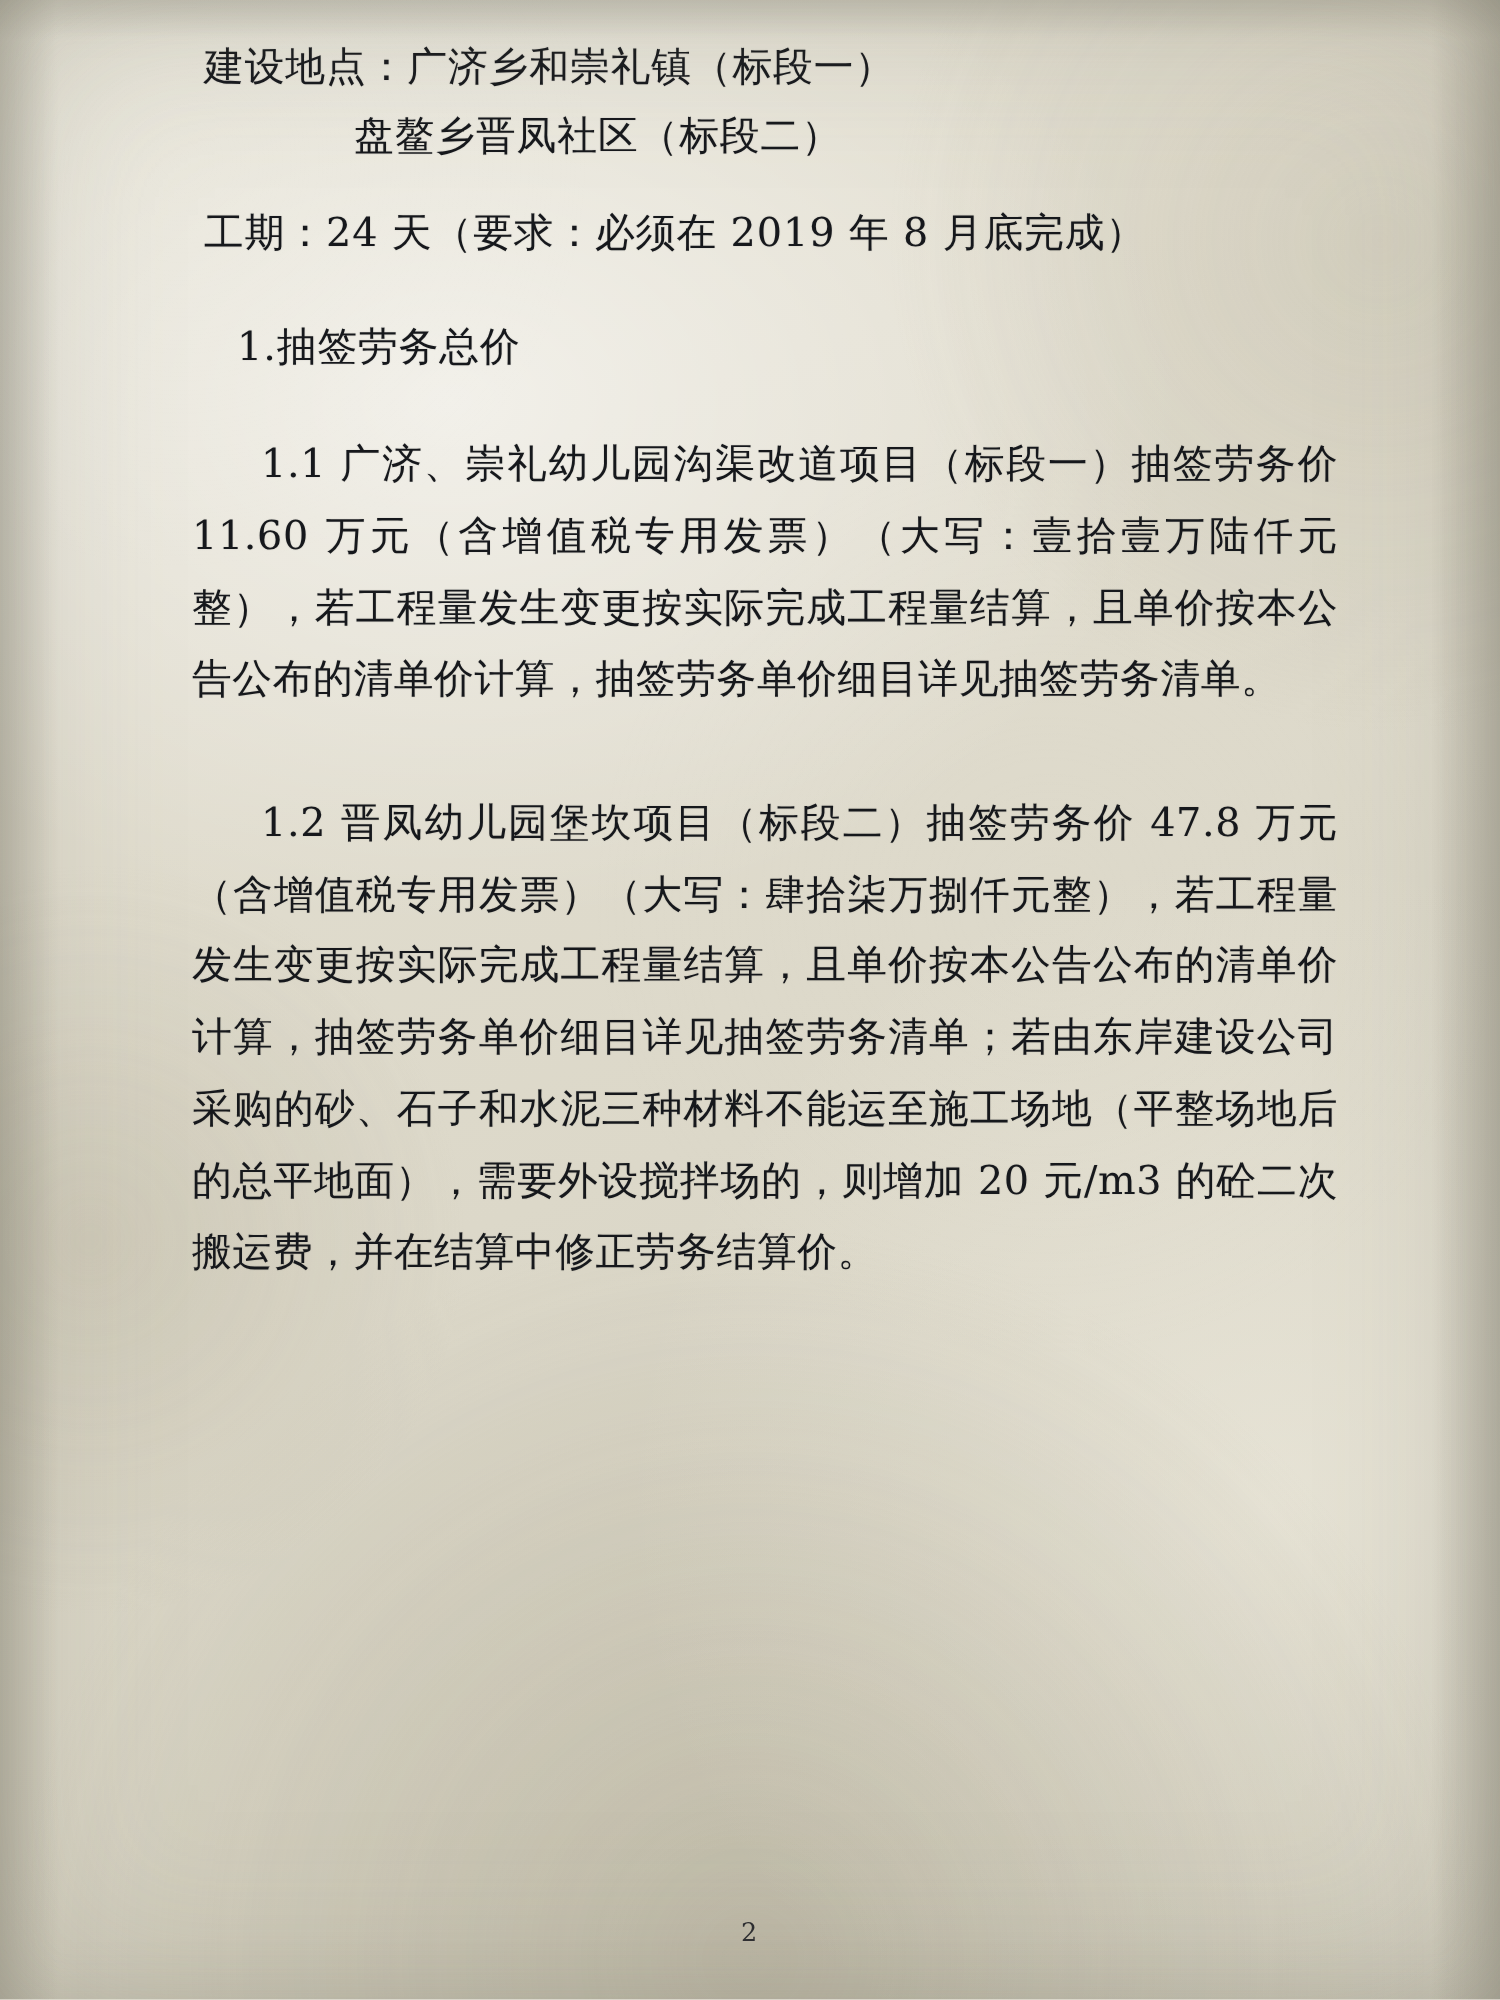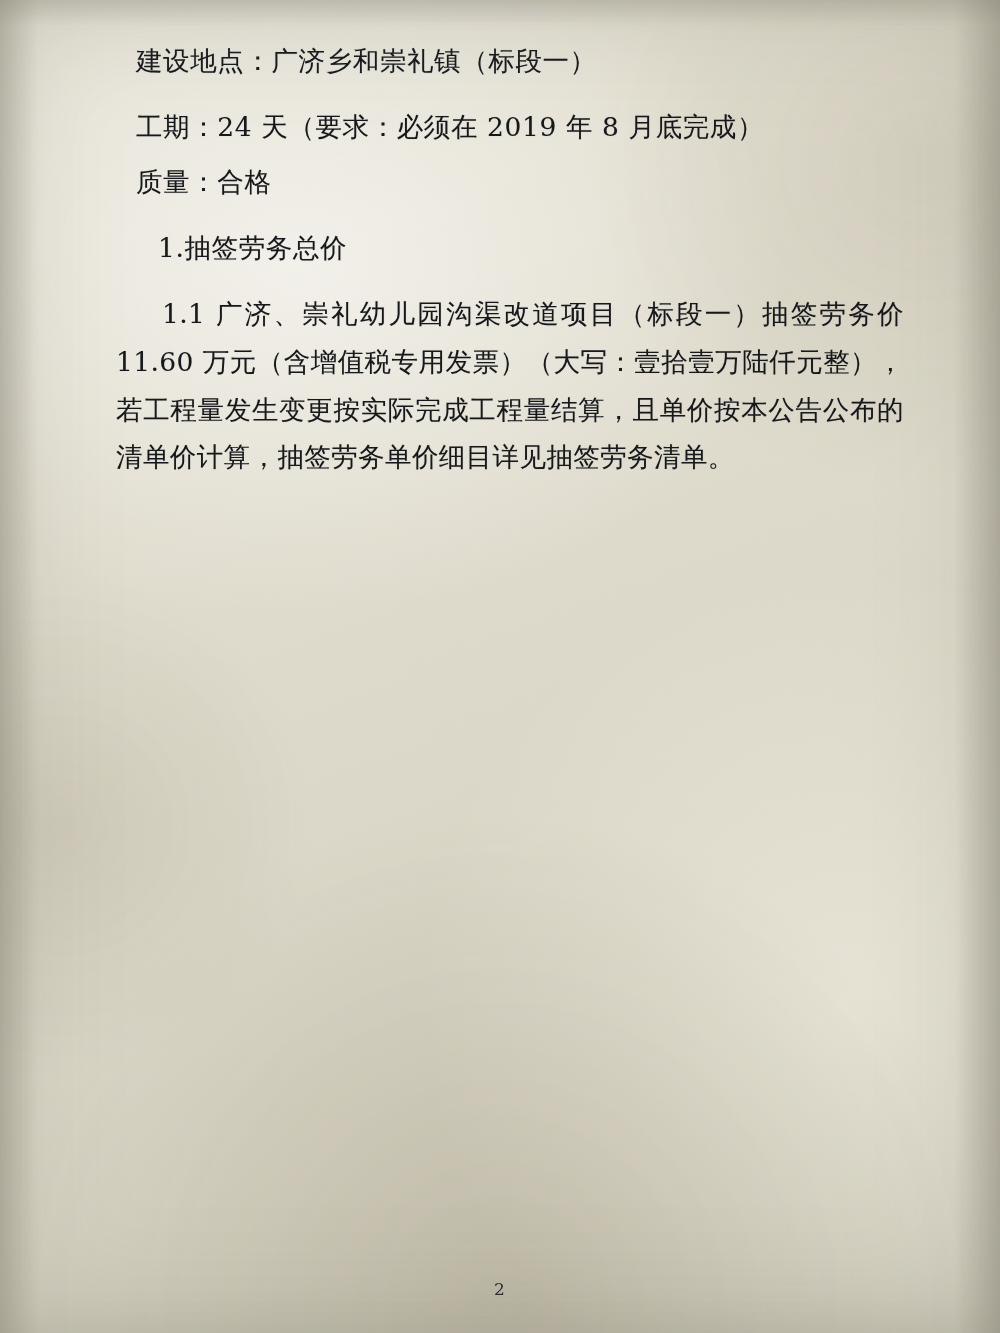--- a/index.html
+++ b/index.html
@@ -58,21 +58,21 @@
     pointer-events: none;
   }
   .edge-top {
     position: absolute;
     left: 0; right: 0; top: 0; height: 26px;
     background: linear-gradient(to bottom, rgba(120,116,100,0.22), rgba(120,116,100,0));
     pointer-events: none;
   }
   .content {
     position: relative;
-    padding: 38px 92px 0 112px;
+    padding: 22px 92px 0 112px;
     color: #15161a;
   }
   .line {
     font-size: 26.5px;
     line-height: 1.72;
     letter-spacing: 0.6px;
     white-space: pre-wrap;
     color: #16181c;
     text-shadow: 0 0 1px rgba(40,40,40,0.22);
   }
@@ -80,21 +80,21 @@
   .indent-2 { text-indent: 0; padding-left: 124px; }
   .indent-3 { text-indent: 0; padding-left: 46px; }
   .para {
     font-size: 26.5px;
     line-height: 1.80;
     letter-spacing: 0.4px;
     text-align: justify;
     text-justify: inter-character;
     color: #16181c;
     text-shadow: 0 0 1px rgba(40,40,40,0.2);
-    margin: 4px;
+    margin: 16px;
   }
   .para.first-indent { text-indent: 46px; }
   .gap-s { height: 10px; }
   .gap-m { height: 16px; }
   .footer {
     position: absolute;
     left: 0;
     right: 0;
     bottom: 34px;
     text-align: center;
@@ -109,45 +109,46 @@
 <div class="page">
   <div class="grain"></div>
   <div class="edge-left"></div>
   <div class="edge-right"></div>
   <div class="edge-top"></div>
 
   <div class="content">
 
     <div class="line indent-1">建设地点：广济乡和崇礼镇（标段一）</div>
 
+    <div class="line indent-2">盘鳌乡晋凤社区（标段二）</div>
 
     <div class="gap-s"></div>
 
 
     <div class="gap-s"></div>
 
     <div class="line indent-1">工期：24 天（要求：必须在 2019 年 8 月底完成）</div>
 
     <div class="gap-s"></div>
 
-    <div class="line indent-1">质量：合格</div>
 
     <div class="gap-s"></div>
 
 
     <div class="gap-s"></div>
 
     <div class="line indent-3">1.抽签劳务总价</div>
 
     <div class="gap-m"></div>
 
     <p class="para first-indent">1.1 广济、崇礼幼儿园沟渠改道项目（标段一）抽签劳务价 11.60 万元（含增值税专用发票）（大写：壹拾壹万陆仟元整），若工程量发生变更按实际完成工程量结算，且单价按本公告公布的清单价计算，抽签劳务单价细目详见抽签劳务清单。</p>
 
     <div class="gap-m"></div>
 
+    <p class="para first-indent">1.2 晋凤幼儿园堡坎项目（标段二）抽签劳务价 47.8 万元（含增值税专用发票）（大写：肆拾柒万捌仟元整），若工程量发生变更按实际完成工程量结算，且单价按本公告公布的清单价计算，抽签劳务单价细目详见抽签劳务清单；若由东岸建设公司采购的砂、石子和水泥三种材料不能运至施工场地（平整场地后的总平地面），需要外设搅拌场的，则增加 20 元/m3 的砼二次搬运费，并在结算中修正劳务结算价。</p>
 
     <div class="gap-m"></div>
 
 
     <div class="gap-s"></div>
 
 
   </div>
 
   <div class="footer">2</div>

